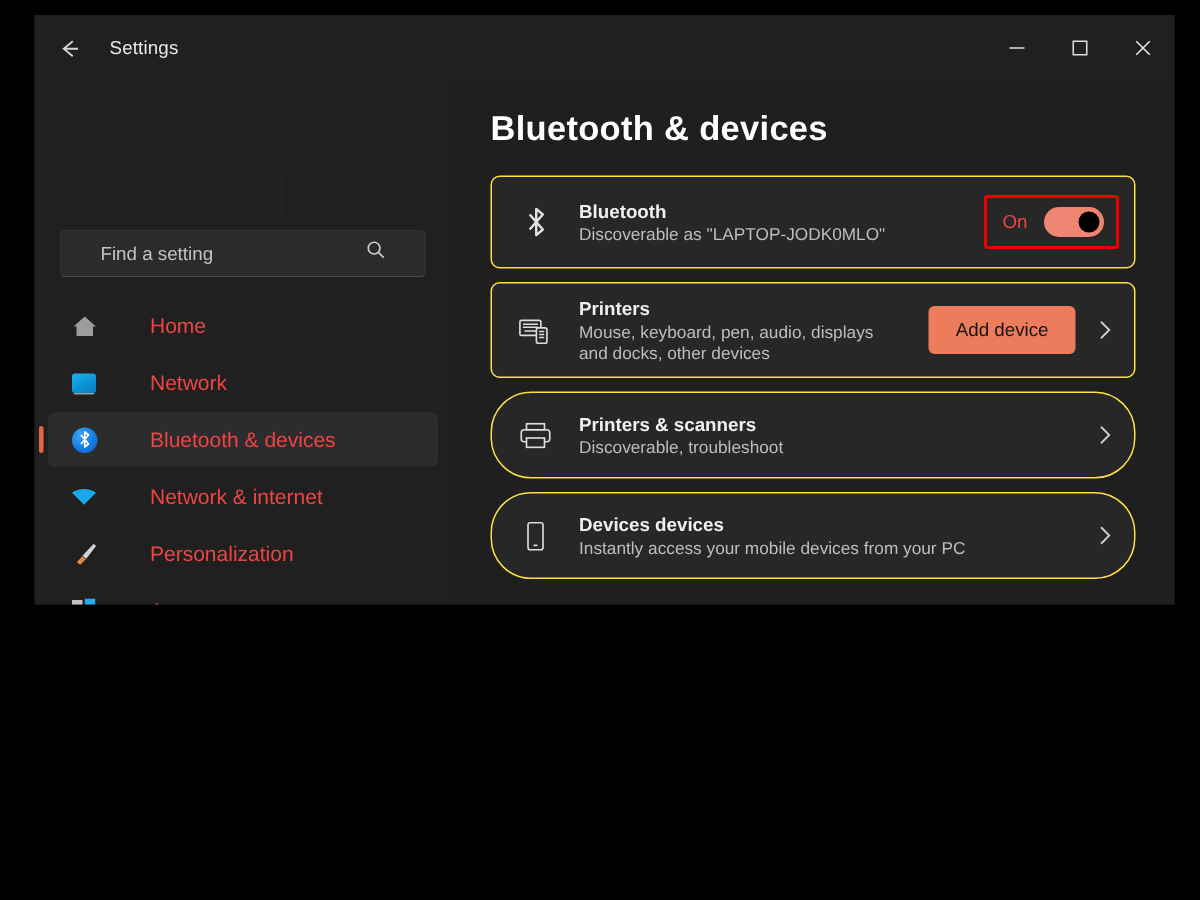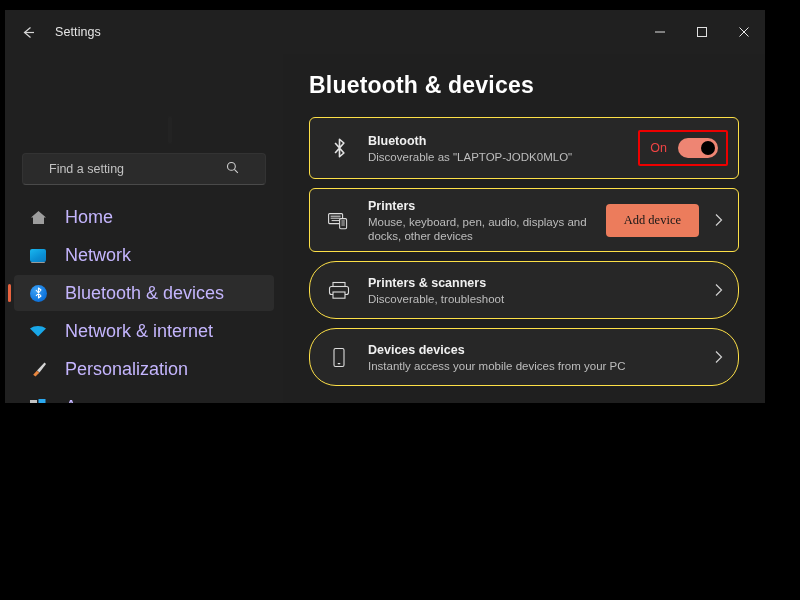--- a/index.html
+++ b/index.html
@@ -8,21 +8,21 @@
     width: 800px;
     height: 600px;
     background: #000000;
     font-family: "Liberation Sans", sans-serif;
     overflow: hidden;
   }
 
   
   .window {
     position: absolute;
-    left: 5px;
+    left: 23px;
     top: 10px;
     width: 760px;
     height: 393px;
     background: #1f1f1f;
     overflow: hidden;
     display: flex;
     flex-direction: column;
   }
 
   
@@ -119,23 +119,23 @@
     width: 3px; height: 18px;
     background: #e8633f;
     border-radius: 2px;
   }
   .nav-icon {
     width: 18px; height: 18px;
     flex: 0 0 18px;
     display: flex; align-items: center; justify-content: center;
   }
   .nav-label {
-    margin-left: 18px;
-    font-size: 18px;
-    color: #c4b5fd;
+    margin-left: 35px;
+    font-size: 14px;
+    color: #ef4444;
     white-space: nowrap;
   }
 
   
   .ic-home { width:17px; height:15px; }
   .ic-system {
     width:16px; height:13px;
     background: linear-gradient(150deg,#19b7ef 0%, #0a8fd4 60%, #0c7cc0 100%);
     border-radius: 2px;
     box-shadow: 0 2px 0 -1px #9a9a9a;
@@ -223,21 +223,21 @@
     border-radius: 50%;
     background: #000000;
   }
 
   .add-device-btn {
     background: #ec7c5c;
     color: #171717;
     border: none;
     border-radius: 4px;
     font-size: 12.5px;
-    font-family: Liberation Serif, serif;
+    font-family: Liberation Sans, sans-serif;
     padding: 9px 18px;
     margin-right: 14px;
     white-space: nowrap;
     margin-left: 16px;
   }
   .chev { flex: 0 0 auto; display: flex; align-items: center; }
 </style>
 </head>
 <body>
 

